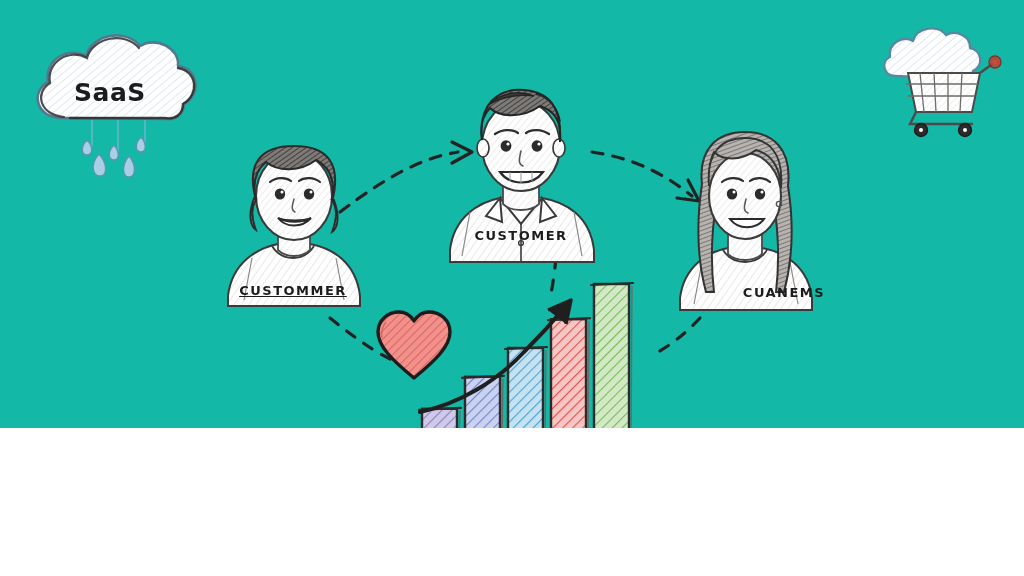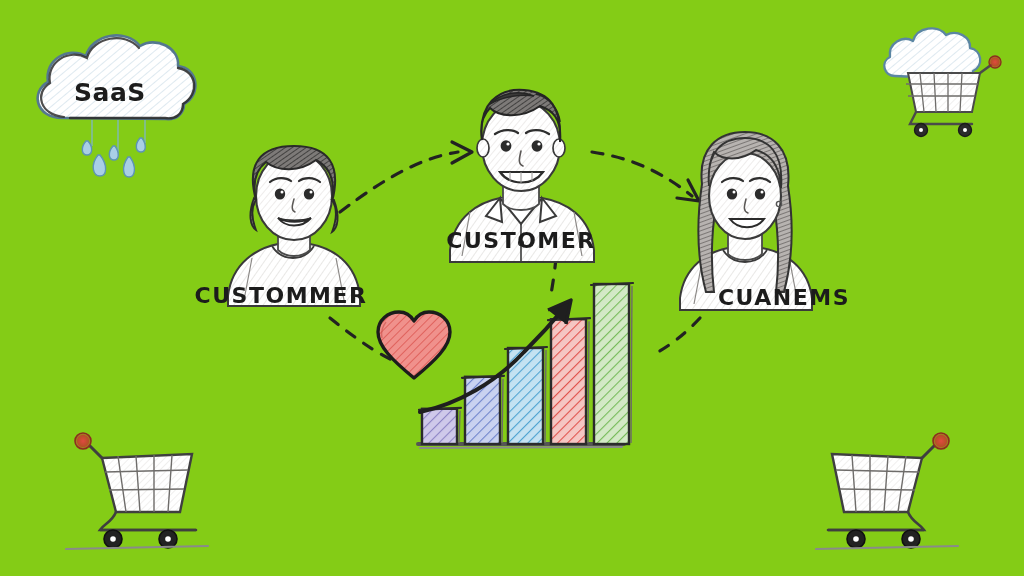--- a/index.html
+++ b/index.html
@@ -6,43 +6,43 @@
     margin: 0;
     padding: 0;
     background: #ffffff;
   }
   body {
     font-family: "Liberation Sans", sans-serif;
   }
   #canvas {
     position: relative;
     width: 1024px;
-    height: 576px;
-    background: #84cc16;
+    height: 428px;
+    background: #14b8a6;
     overflow: hidden;
   }
   #canvas svg.layer {
     position: absolute;
     left: 0;
     top: 0;
     width: 1024px;
     height: 576px;
   }
   .sketch-label {
     position: absolute;
     font-family: "DejaVu Sans", sans-serif;
     font-weight: 700;
     color: #1c1c1c;
     letter-spacing: 1.5px;
     white-space: nowrap;
     text-align: center;
     transform: translateX(-50%);
     user-select: none;
   }
-  .label-person { font-size: 22px; }
+  .label-person { font-size: 13px; }
   .label-ltv {
     font-size: 34px;
     letter-spacing: 2px;
     font-weight: 400;
     font-family: "Liberation Sans", sans-serif;
   }
   .label-cloud {
     font-size: 25px;
     font-family: "DejaVu Sans", sans-serif;
     font-weight: 600;
@@ -330,19 +330,19 @@
       <circle cx="911" cy="539" r="9" fill="#222" stroke="#111" stroke-width="1.6"></circle>
       <circle cx="856" cy="539" r="9" fill="#222" stroke="#111" stroke-width="1.6"></circle>
       <circle cx="911" cy="539" r="2.8" fill="#fff"></circle>
       <circle cx="856" cy="539" r="2.8" fill="#fff"></circle>
       <path d="M816 549 L958 546" stroke="#8a8a8a" stroke-width="2.2" stroke-linecap="round"></path>
     </g>
   </svg>
 
   <div class="sketch-label label-cloud" style="left:110px; top:78px;">SaaS</div>
 
-  <div class="sketch-label label-person" style="left:281px; top:283px;">CUSTOMMER</div>
+  <div class="sketch-label label-person" style="left:293px; top:283px;text-decoration:underline;">CUSTOMMER</div>
 
   <div class="sketch-label label-person" style="left:521px; top:228px;">CUSTOMER</div>
 
   <div class="sketch-label label-person" style="left:784px; top:285px;">CUANEMS</div>
 
 </div>
 
 </body></html>

